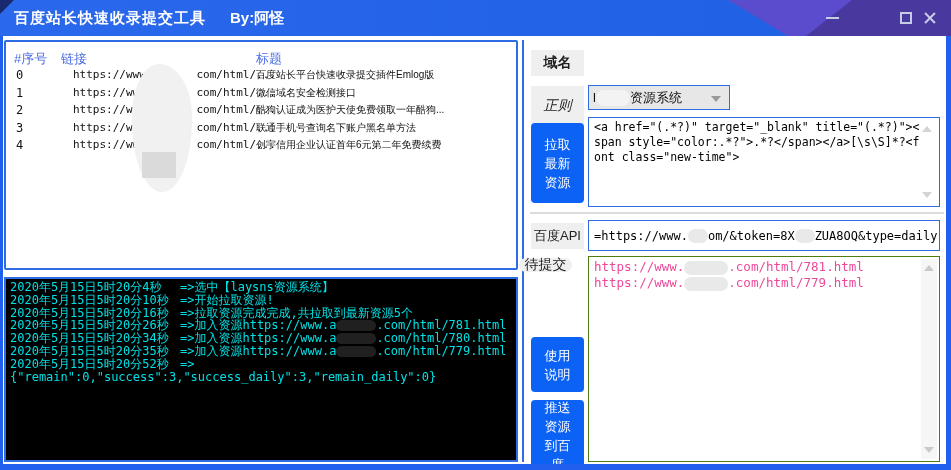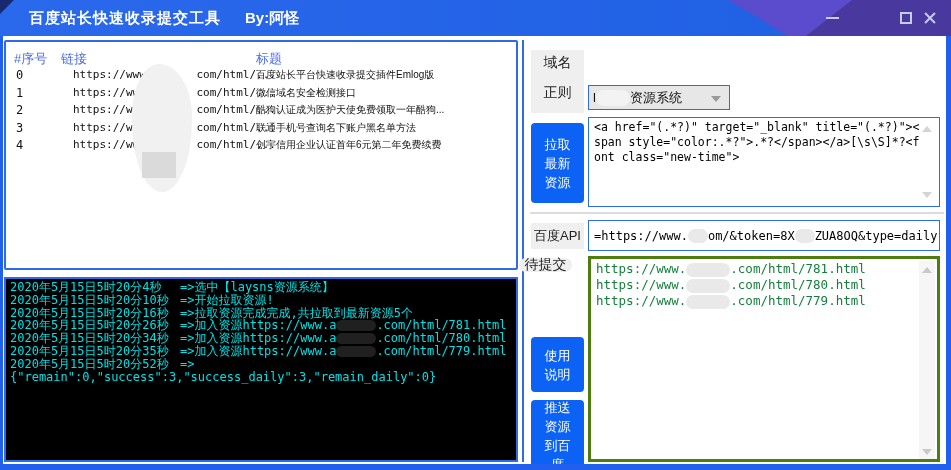--- a/index.html
+++ b/index.html
@@ -19,21 +19,21 @@
     background:linear-gradient(90deg,#2a68ec 0%, #2161e4 80%);
     display:flex; align-items:center; color:#fff;
   }
   .tb-shape { position:absolute; left:0; top:0; width:951px; height:36px; pointer-events:none; }
   .tb-light { position:absolute; left:0; top:0; width:951px; height:36px; background:#5b4ccd;
               clip-path:polygon(728px 0, 852px 0, 812px 36px, 788px 36px); }
   .tb-dark  { position:absolute; left:0; top:0; width:951px; height:36px; background:#49399f;
               clip-path:polygon(852px 0, 951px 0, 951px 36px, 806px 36px); }
   .tb-corner{ position:absolute; left:0; top:0; width:14px; height:14px; background:#182a6d;
               clip-path:polygon(0 0, 100% 0, 0 100%); }
-  .tb-title { margin-left:29px; font-size:15px; font-weight:bold; letter-spacing:1px; z-index:2; }
+  .tb-title { margin-left:14px; font-size:15px; font-weight:bold; letter-spacing:1px; z-index:2; }
   .tb-by    { margin-left:24px; font-size:15px; font-weight:bold; z-index:2; }
   .tb-controls { position:absolute; right:10px; top:0; height:36px; display:flex; align-items:center; z-index:3; }
   .tb-btn { width:22px; height:22px; display:flex; align-items:center; justify-content:center; cursor:pointer; }
   .tb-btn.min { margin-right:52px; }
   .tb-btn.max { margin-right:2px; }
   .ic-min { width:13px; height:2px; background:#c6cbe6; }
   .ic-max { width:12px; height:12px; border:2px solid #c6cbe6; }
   .ic-x   { position:relative; width:14px; height:14px; }
   .ic-x::before, .ic-x::after { content:""; position:absolute; left:6px; top:0; width:2px; height:14px; background:#c6cbe6; }
   .ic-x::before { transform:rotate(45deg); }
@@ -69,22 +69,22 @@
   .cline .t { display:inline-block; width:170px; }
   .blur-con { display:inline-block; width:40px; height:11px; background:#202020; border-radius:6px; vertical-align:middle; }
   
   .vdivider { position:absolute; left:522px; top:40px; width:2px; height:422px; background:#2e6ce4; }
   .hdivider { position:absolute; left:530px; top:212px; width:414px; height:2px; background:#dcdcdc; }
   
   .flabel {
     position:absolute; width:53px; background:#efefef; color:#222;
     font-size:14px; display:flex; align-items:center; justify-content:center;
   }
-  .lbl-domain { left:531px; top:50px;  height:26px; }
-  .lbl-regex  { left:531px; top:73px;  height:40px; }
+  .lbl-domain { left:531px; top:50px;  height:26px;font-weight:bold; }
+  .lbl-regex  { left:531px; top:86px;  height:40px;font-style:italic; }
   .lbl-api    { left:531px; top:223px; height:26px; font-size:13px; }
   .lbl-pend   { left:519px; top:258px; height:14px;border-radius:9px; }
   .finput {
     position:absolute; background:#fff; border:1px solid #2e6ce4;
     font-family:"DejaVu Sans Mono", monospace; white-space:nowrap; overflow:hidden;
     display:flex; align-items:center; padding:0 5px; color:#000;
   }
   .in-domain { left:588px; top:48px; width:352px; height:30px; font-size:13px; }
   .in-api    { left:588px; top:220px; width:352px; height:31px; font-size:12px; }
   .blur-in { display:inline-block; height:14px; background:#e9e9e9; border-radius:8px; vertical-align:middle; flex:none; }
@@ -108,23 +108,23 @@
   .btn-help { top:337px; height:55px; }
   .btn-push { top:400px; height:72px; }
   .pattern-box {
     position:absolute; left:588px; top:117px; width:352px; height:90px;
     background:#fff; border:1px solid #2e6ce4; padding:2px 18px 2px 5px;
     font-family:"DejaVu Sans Mono", monospace; font-size:11.5px; line-height:15px;
     color:#000; word-break:break-all; overflow:hidden;
   }
   .pending-box {
     position:absolute; left:588px; top:256px; width:352px; height:206px;
-    background:#fff; border:3px solid #4d7c0f; padding:2px 20px 2px 5px;
+    background:#fff; border:1px solid #4d7c0f; padding:2px 20px 2px 5px;
     font-family:"DejaVu Sans Mono", monospace; font-size:12.5px; line-height:16px;
-    color:#15803d; overflow:hidden;
+    color:#ec4899; overflow:hidden;
   }
   .pending-box .pline { white-space:nowrap; }
   .scroll-track {
     position:absolute; right:2px; top:2px; width:16px; height:200px; background:#f6f6f6;
   }
   .arr { position:absolute; width:0; height:0; left:3px;
          border-left:5px solid transparent; border-right:5px solid transparent; }
   .arr-up   { top:6px;    border-bottom:6px solid #c9c9c9; }
   .arr-down { bottom:6px; border-top:6px solid #c9c9c9; }
   .pat-arr-up   { position:absolute; right:7px; top:8px; width:0; height:0;
@@ -236,21 +236,20 @@
       <span class="blur-in bw20"></span>
       <span>om/&amp;token=8X</span>
       <span class="blur-in bw20"></span>
       <span>ZUA8OQ&amp;type=daily</span>
   </div>
 
   <div class="flabel lbl-pend">待提交</div>
   <div class="pending-box">
     <div id="pending-lines">
         <div class="pline"><span>https://www.</span><span class="blur-in bw44"></span><span>.com/html/781.html</span></div>
-        <div class="pline"><span>https://www.</span><span class="blur-in bw44"></span><span>.com/html/780.html</span></div>
         <div class="pline"><span>https://www.</span><span class="blur-in bw44"></span><span>.com/html/779.html</span></div>
       </div>
     <div class="scroll-track">
       <span class="arr arr-up"></span>
       <span class="arr arr-down"></span>
     </div>
   </div>
 
   <div class="btn-blue btn-help">使用说明</div>
   <div class="btn-blue btn-push">推送资源到百度</div>

